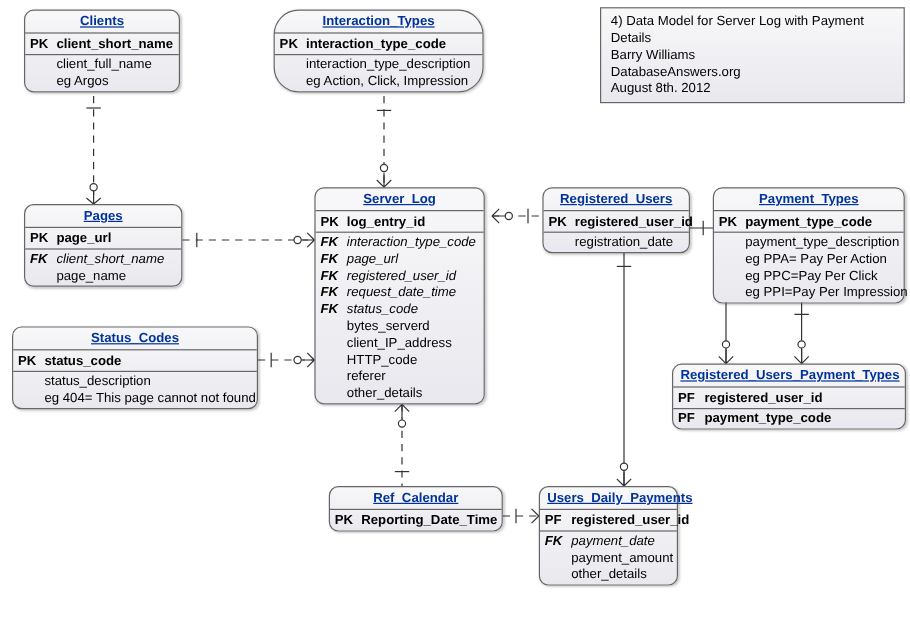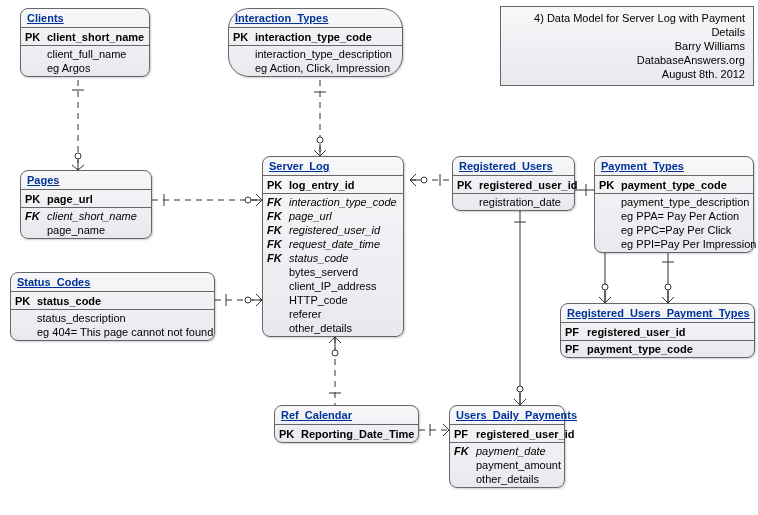--- a/index.html
+++ b/index.html
@@ -15,21 +15,21 @@
   }
   .entity {
     position: absolute;
     background: linear-gradient(to bottom, #f8f8fa, #e8e8ee);
     border: 1px solid #666;
     border-radius: 8px;
     box-shadow: 1px 1px 2px rgba(0,0,0,0.2);
     box-sizing: border-box;
   }
   .entity-title {
-    text-align: left;
+    text-align: center;
     font-weight: bold;
     color: #003399;
     padding: 3px 6px;
     border-bottom: 1px solid #666;
     text-decoration: underline;
   }
   .entity-body {
     padding: 2px 4px 1px 4px;
   }
   .row {
@@ -49,21 +49,21 @@
   .fk .key-col, .fk .field-col { font-style: italic; }
   .pf .field-col { font-weight: bold; }
   .divider {
     border-top: 1px solid #666;
     margin: 1px -4px;
   }
   .info-box {
     position: absolute;
     background: linear-gradient(to bottom, #f8f8fa, #e8e8ee);
     border: 1px solid #666;
-    text-align: right;
+    text-align: left;
     padding: 4px 8px;
     font-size: 11px;
     line-height: 14px;
   }
   svg.lines {
     position: absolute;
     left: 0; top: 0;
     width: 758px; height: 515px;
     pointer-events: none;
   }

